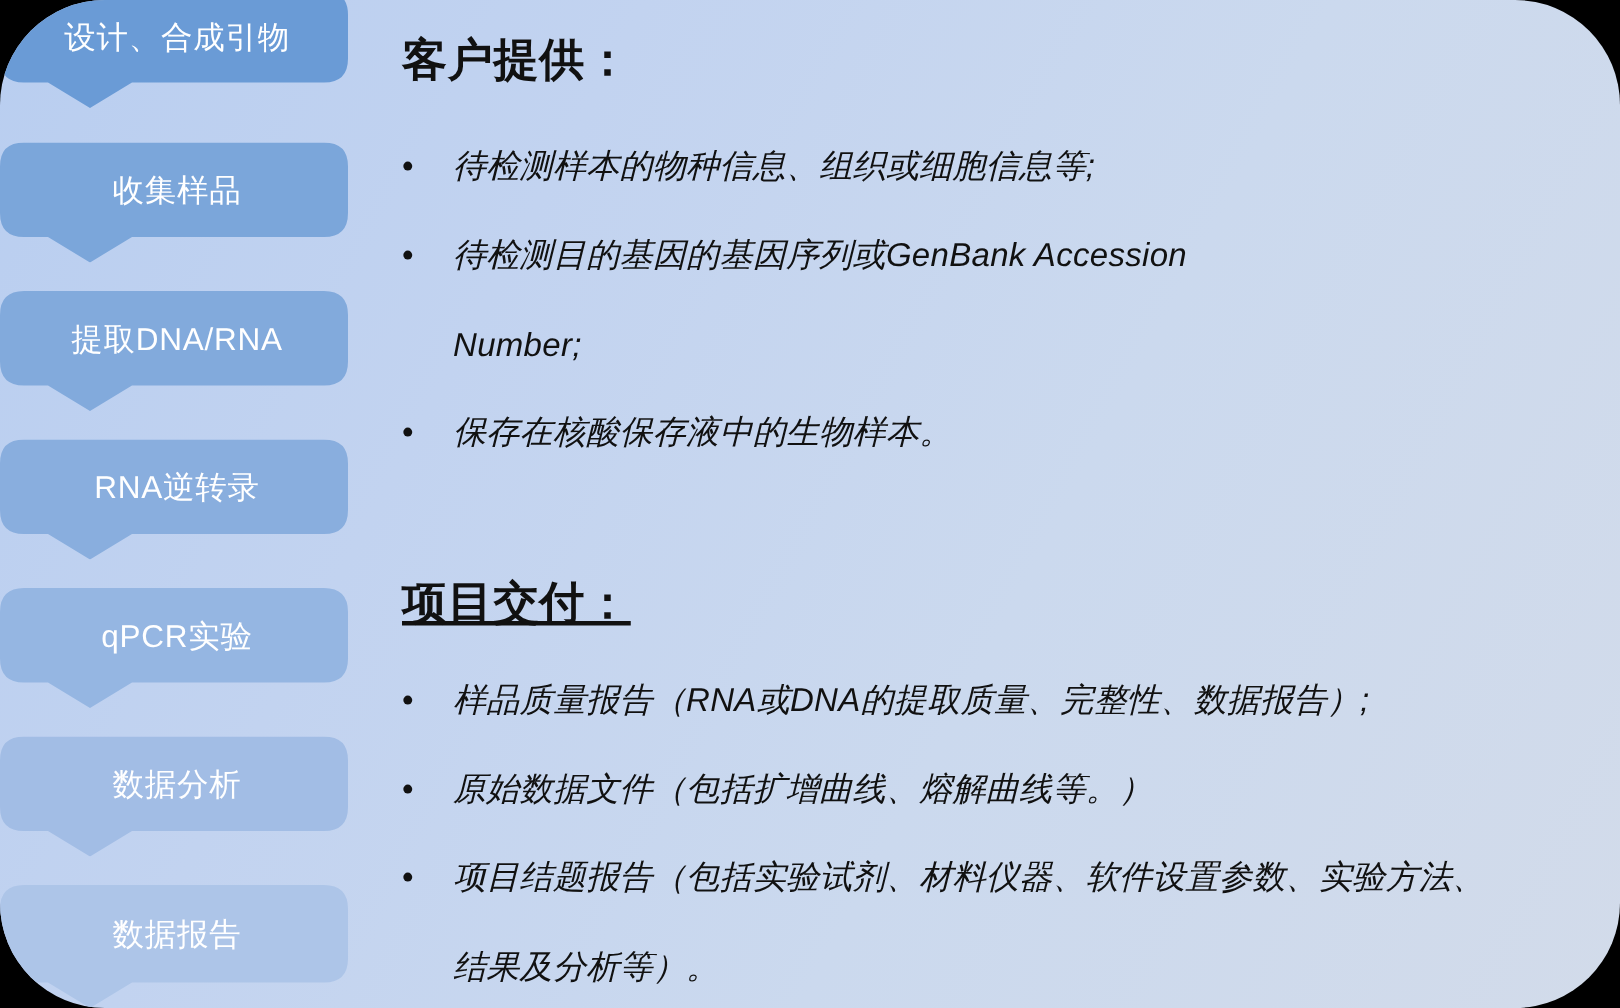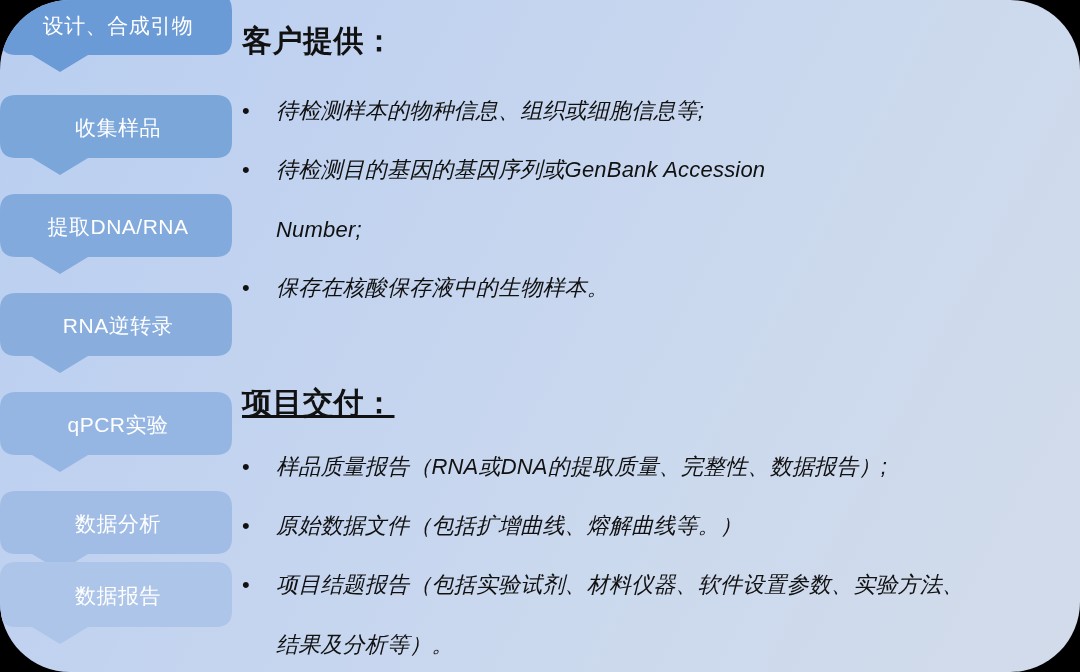--- a/index.html
+++ b/index.html
@@ -60,21 +60,21 @@
     white-space: nowrap;
     text-align: center;
     width: 100%;
     padding-left: 4px;
     box-sizing: border-box;
   }
 
   
   #content {
     position: absolute;
-    left: 242px;
+    left: 268px;
     top: 0;
     width: 812px;
     height: 672px;
   }
 
   .section-title {
     position: absolute;
     font-size: 30px;
     font-weight: bold;
     color: #111111;
@@ -147,21 +147,21 @@
           <path d="M 0 16 Q 0 0 16 0 L 216 0 Q 232 0 232 16 L 232 47 Q 232 63 216 63 L 88 63 L 60 80 L 32 63 L 16 63 Q 0 63 0 47 Z" fill="#95b6e2"></path>
         </svg>
         <div class="step-label" style="margin-top: -15px;">qPCR实验</div>
       </div>
       <div class="step" style="top: 491px; height: 80px;">
         <svg class="step-shape" viewBox="0 0 232 80" preserveAspectRatio="none">
           <path d="M 0 16 Q 0 0 16 0 L 216 0 Q 232 0 232 16 L 232 47 Q 232 63 216 63 L 88 63 L 60 80 L 32 63 L 16 63 Q 0 63 0 47 Z" fill="#a2bde5"></path>
         </svg>
         <div class="step-label" style="margin-top: -15px;">数据分析</div>
       </div>
-      <div class="step" style="top: 562px; height: 82px; border-radius: 30px;">
+      <div class="step" style="top: 590px; height: 82px; border-radius: 30px;">
         <svg class="step-shape" viewBox="0 0 232 82" preserveAspectRatio="none">
           <path d="M 0 16 Q 0 0 16 0 L 216 0 Q 232 0 232 16 L 232 49 Q 232 65 216 65 L 88 65 L 60 82 L 32 65 L 16 65 Q 0 65 0 49 Z" fill="#adc5e8"></path>
         </svg>
         <div class="step-label" style="margin-top: -15px;">数据报告</div>
       </div>
     </div>
 
   <div id="content">
       <div class="section-title" style="top: 26px; left: 0px;">客户提供：</div>
       <div class="bullet" style="top: 96px; left: 0px; width: 812px;">

